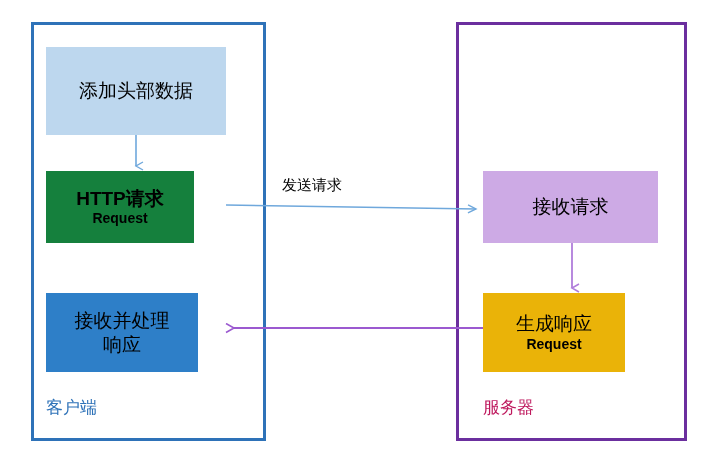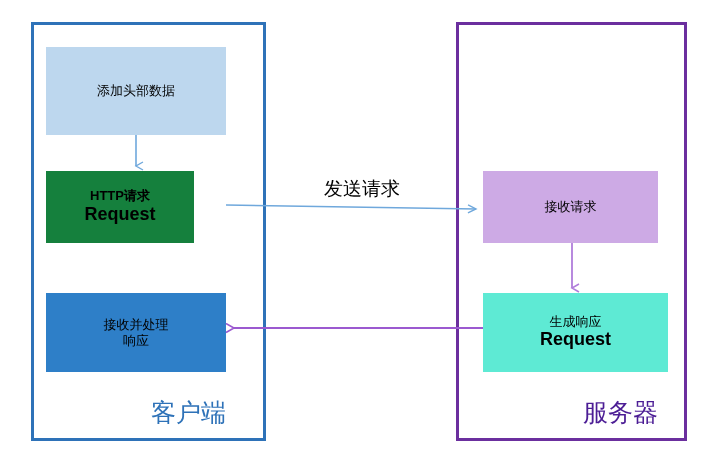--- a/index.html
+++ b/index.html
@@ -45,27 +45,27 @@
     box-sizing: border-box;
     display: flex;
     flex-direction: column;
     align-items: center;
     justify-content: center;
     text-align: center;
     color: #000000;
     line-height: 1.22;
   }
   .node .cn-line {
-    font-size: 13px;
+    font-size: 19px;
     font-weight: 400;
     white-space: nowrap;
   }
   .node .cn-line.bold { font-weight: 700; }
   .node .en-line {
-    font-size: 18px;
+    font-size: 14px;
     font-weight: 700;
     white-space: nowrap;
   }
 
   #node-add-header {
     left: 46px;
     top: 47px;
     width: 180px;
     height: 88px;
     background: #bdd7ee;
@@ -73,66 +73,65 @@
   #node-http-request {
     left: 46px;
     top: 171px;
     width: 148px;
     height: 72px;
     background: #15803d;
   }
   #node-receive-process {
     left: 46px;
     top: 293px;
-    width: 180px;
+    width: 152px;
     height: 79px;
     background: #2e7fc8;
   }
   #node-receive-request {
     left: 483px;
     top: 171px;
     width: 175px;
     height: 72px;
     background: #cdaae5;
   }
   #node-generate-response {
     left: 483px;
     top: 293px;
-    width: 185px;
+    width: 142px;
     height: 79px;
-    background: #5eead4;
+    background: #eab308;
   }
 
   
   .panel-caption {
     position: absolute;
-    font-size: 25px;
-    white-space: nowrap;
-    text-align: right;
+    font-size: 17px;
+    white-space: nowrap;
+    text-align: left;
   }
   #caption-client {
     left: 46px;
     top: 396px;
     width: 180px;
     color: #2e72b8;
   }
   #caption-server {
     left: 483px;
     top: 396px;
     width: 175px;
-    color: #4c1d95;
+    color: #be185d;
   }
 
   
   .edge-label {
     position: absolute;
-    font-size: 19px;
+    font-size: 15px;
     color: #000000;
     white-space: nowrap;
-    text-align: center;
   }
   #label-send-request {
     left: 282px;
     top: 176px;
     width: 160px;
   }
   #label-return-response {
     left: 282px;
     top: 300px;
     width: 160px;

